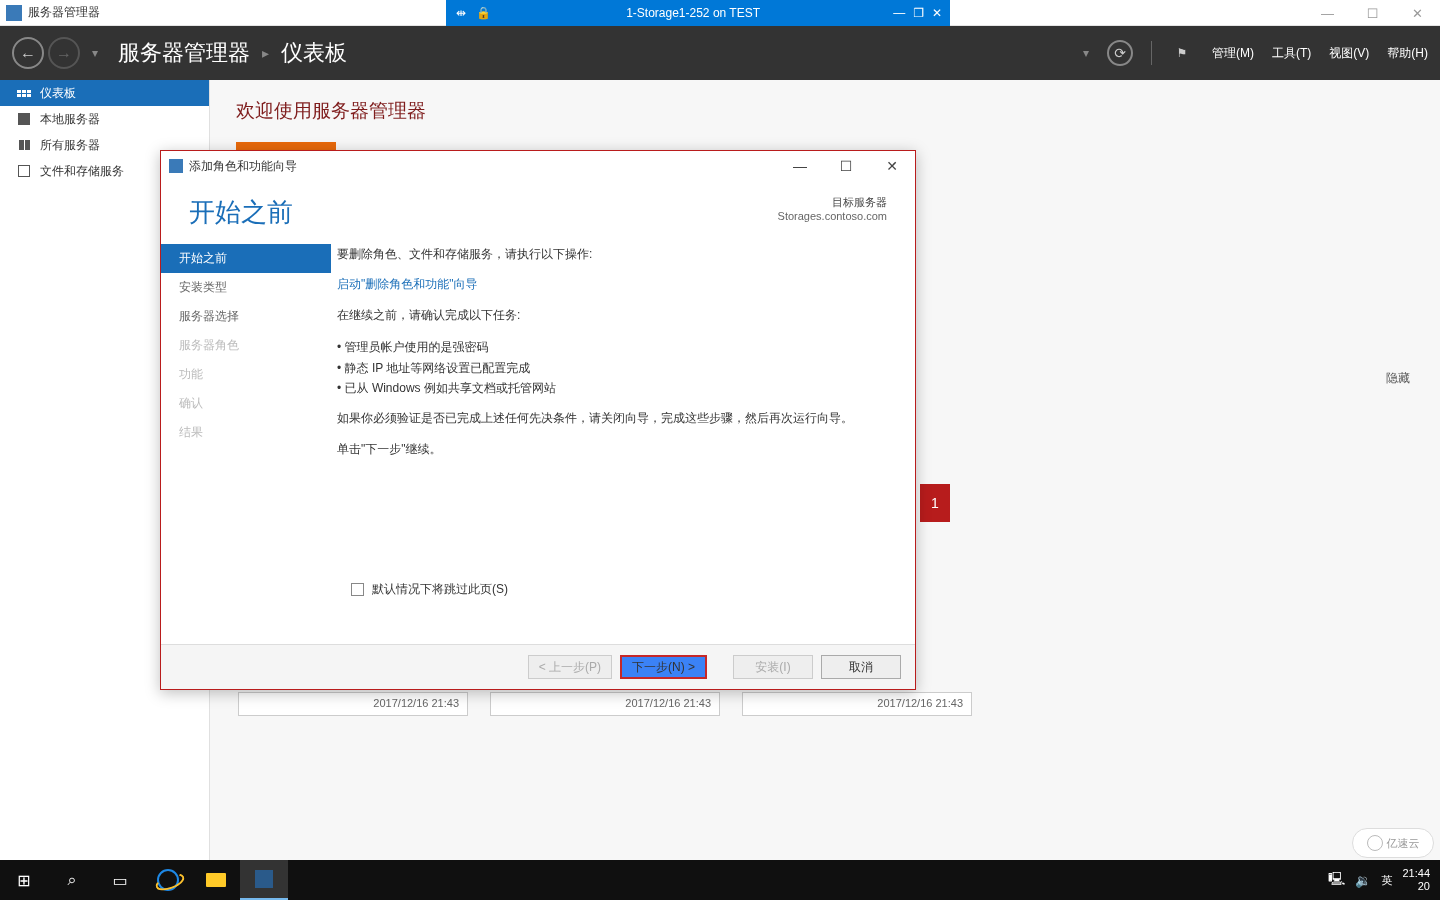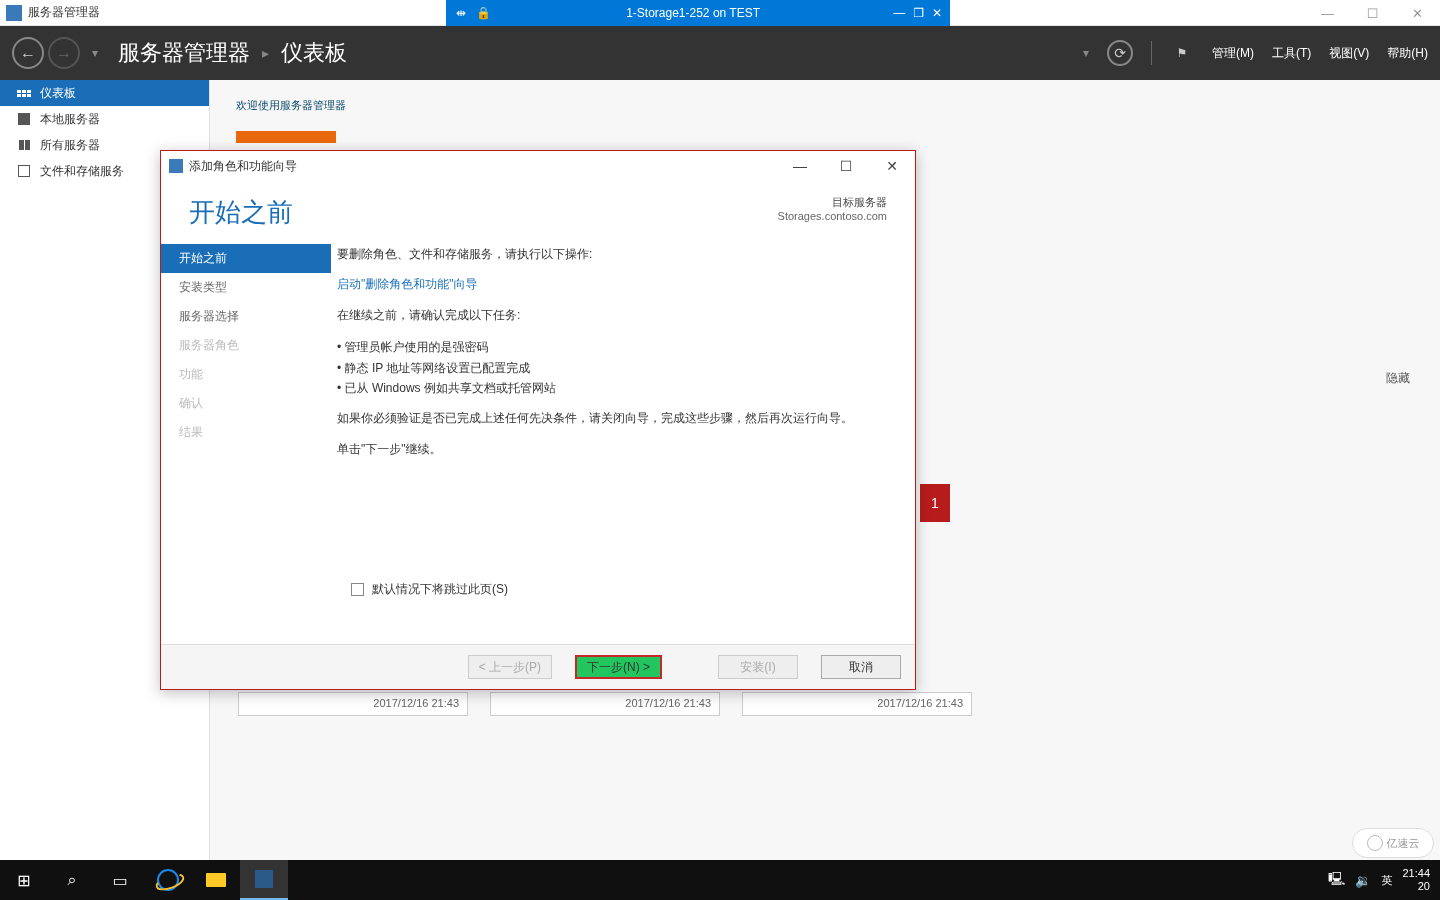--- a/index.html
+++ b/index.html
@@ -37,21 +37,21 @@
 .side-icon { width: 16px; height: 14px; display: flex; align-items: center; justify-content: center; font-size: 12px; }
 .icon-dash { display: grid; grid-template-columns: 1fr 1fr 1fr; gap: 1px; width: 14px; }
 .icon-dash span { background: currentColor; height: 3px; }
 .icon-box { width: 12px; height: 12px; background: #555; }
 .icon-boxes { display: flex; gap: 1px; }
 .icon-boxes span { width: 5px; height: 10px; background: #555; }
 .icon-file { width: 12px; height: 12px; border: 1px solid #555; }
 
 
 .content { flex: 1; background: #f7f7f7; padding: 18px 26px; position: relative; }
-.content-title { font-size: 11px; color: #0c4a6e; margin-bottom: 18px; }
+.content-title { font-size: 19px; color: #7f1d1d; margin-bottom: 18px; }
 .orange-bar { width: 100px; height: 12px; background: #e8690b; margin-top: 16px; }
 
 .back-cards { position: absolute; top: 692px; left: 238px; display: flex; gap: 10px; }
 .back-card { width: 230px; height: 24px; border: 1px solid #ccc; background: #fff; font-size: 11px; color: #666; text-align: right; padding: 4px 8px; }
 .back-card:nth-child(2) { margin-left: 12px; }
 .back-card:nth-child(3) { margin-left: 12px; }
 .red-badge { position: absolute; top: 484px; left: 920px; width: 30px; height: 38px; background: #b71c1c; color: #fff; display: flex; align-items: center; justify-content: center; font-size: 14px; }
 
 .hide-label { position: absolute; right: 30px; top: 370px; font-size: 12px; color: #555; }
 
@@ -77,24 +77,24 @@
 .wiz-content { flex: 1; padding: 6px 22px 0 6px; font-size: 12px; color: #333; line-height: 1.7; }
 .wiz-content p { margin-bottom: 10px; }
 .wiz-link { color: #1a6eb8; }
 .wiz-list { margin: 12px 0 10px 0; }
 .wiz-list li { list-style: none; }
 .wiz-list li::before { content: "• "; }
 
 .wiz-skip { padding: 0 0 14px 14px; display: flex; align-items: center; gap: 8px; font-size: 12px; }
 .wiz-skip .chk { width: 13px; height: 13px; border: 1px solid #888; }
 
-.wiz-footer { border-top: 1px solid #ddd; background: #f5f5f5; padding: 10px 14px; display: flex; justify-content: flex-end; gap: 23px; }
+.wiz-footer { border-top: 1px solid #ddd; background: #f5f5f5; padding: 10px 14px; display: flex; justify-content: flex-end; gap: 8px; }
 .wiz-btn { min-width: 80px; height: 24px; border: 1px solid #aaa; background: #eee; font-size: 12px; color: #333; padding: 0 10px; display: flex; align-items: center; justify-content: center; }
 .wiz-btn.disabled { color: #aaa; border-color: #ccc; }
-.wiz-btn.highlighted { border: 2px solid #c62828; background: #22c55e; }
+.wiz-btn.highlighted { border: 2px solid #c62828; background: #3b82f6; }
 
 
 .taskbar { position: absolute; bottom: 0; left: 0; right: 0; height: 40px; background: #101010; display: flex; align-items: center; }
 .tb-item { width: 48px; height: 40px; display: flex; align-items: center; justify-content: center; color: #fff; font-size: 16px; }
 .tb-item.active { background: #333; border-bottom: 2px solid #76b9ed; }
 .ie-icon { width: 22px; height: 22px; border: 2px solid #1e88e5; border-radius: 50%; position: relative; }
 .ie-icon::after { content: ""; position: absolute; width: 26px; height: 10px; border: 2px solid #fbc02d; border-radius: 50%; top: 4px; left: -4px; transform: rotate(-20deg); border-top-color: transparent; }
 .folder-icon { width: 20px; height: 14px; background: #ffca28; border-radius: 1px; }
 .sm-icon { width: 18px; height: 18px; background: #2a5a8a; }
 

